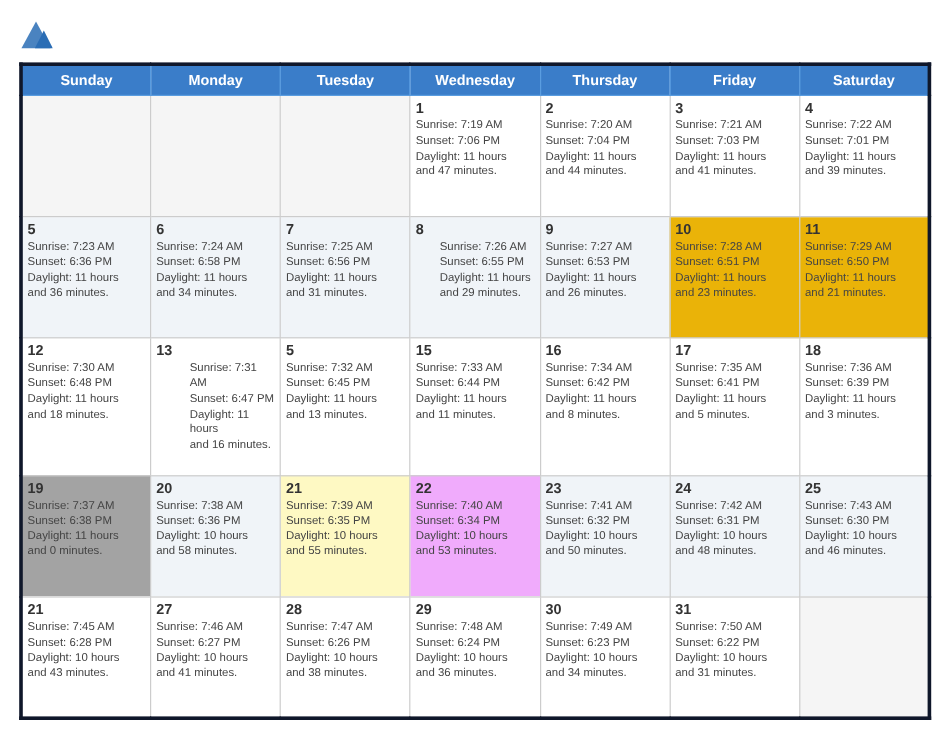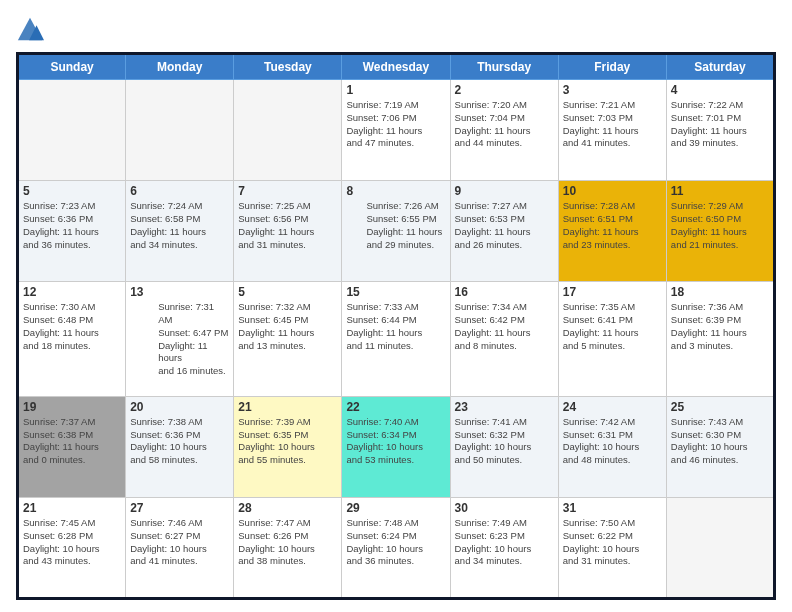--- a/index.html
+++ b/index.html
@@ -294,21 +294,21 @@
 Daylight: 10 hours
 and 58 minutes.</div>
           </td>
           <td style="background: #fef9c3;">
             <span class="day-number">21</span>
             <div class="cell-info" style="white-space: pre-line;">Sunrise: 7:39 AM
 Sunset: 6:35 PM
 Daylight: 10 hours
 and 55 minutes.</div>
           </td>
-          <td style="background: #5eead4;">
+          <td style="background: #f0abfc;">
             <span class="day-number">22</span>
             <div class="cell-info" style="white-space: pre-line;">Sunrise: 7:40 AM
 Sunset: 6:34 PM
 Daylight: 10 hours
 and 53 minutes.</div>
           </td>
           <td style="background: rgb(240, 244, 248);">
             <span class="day-number">23</span>
             <div class="cell-info" style="white-space: pre-line;">Sunrise: 7:41 AM
 Sunset: 6:32 PM

